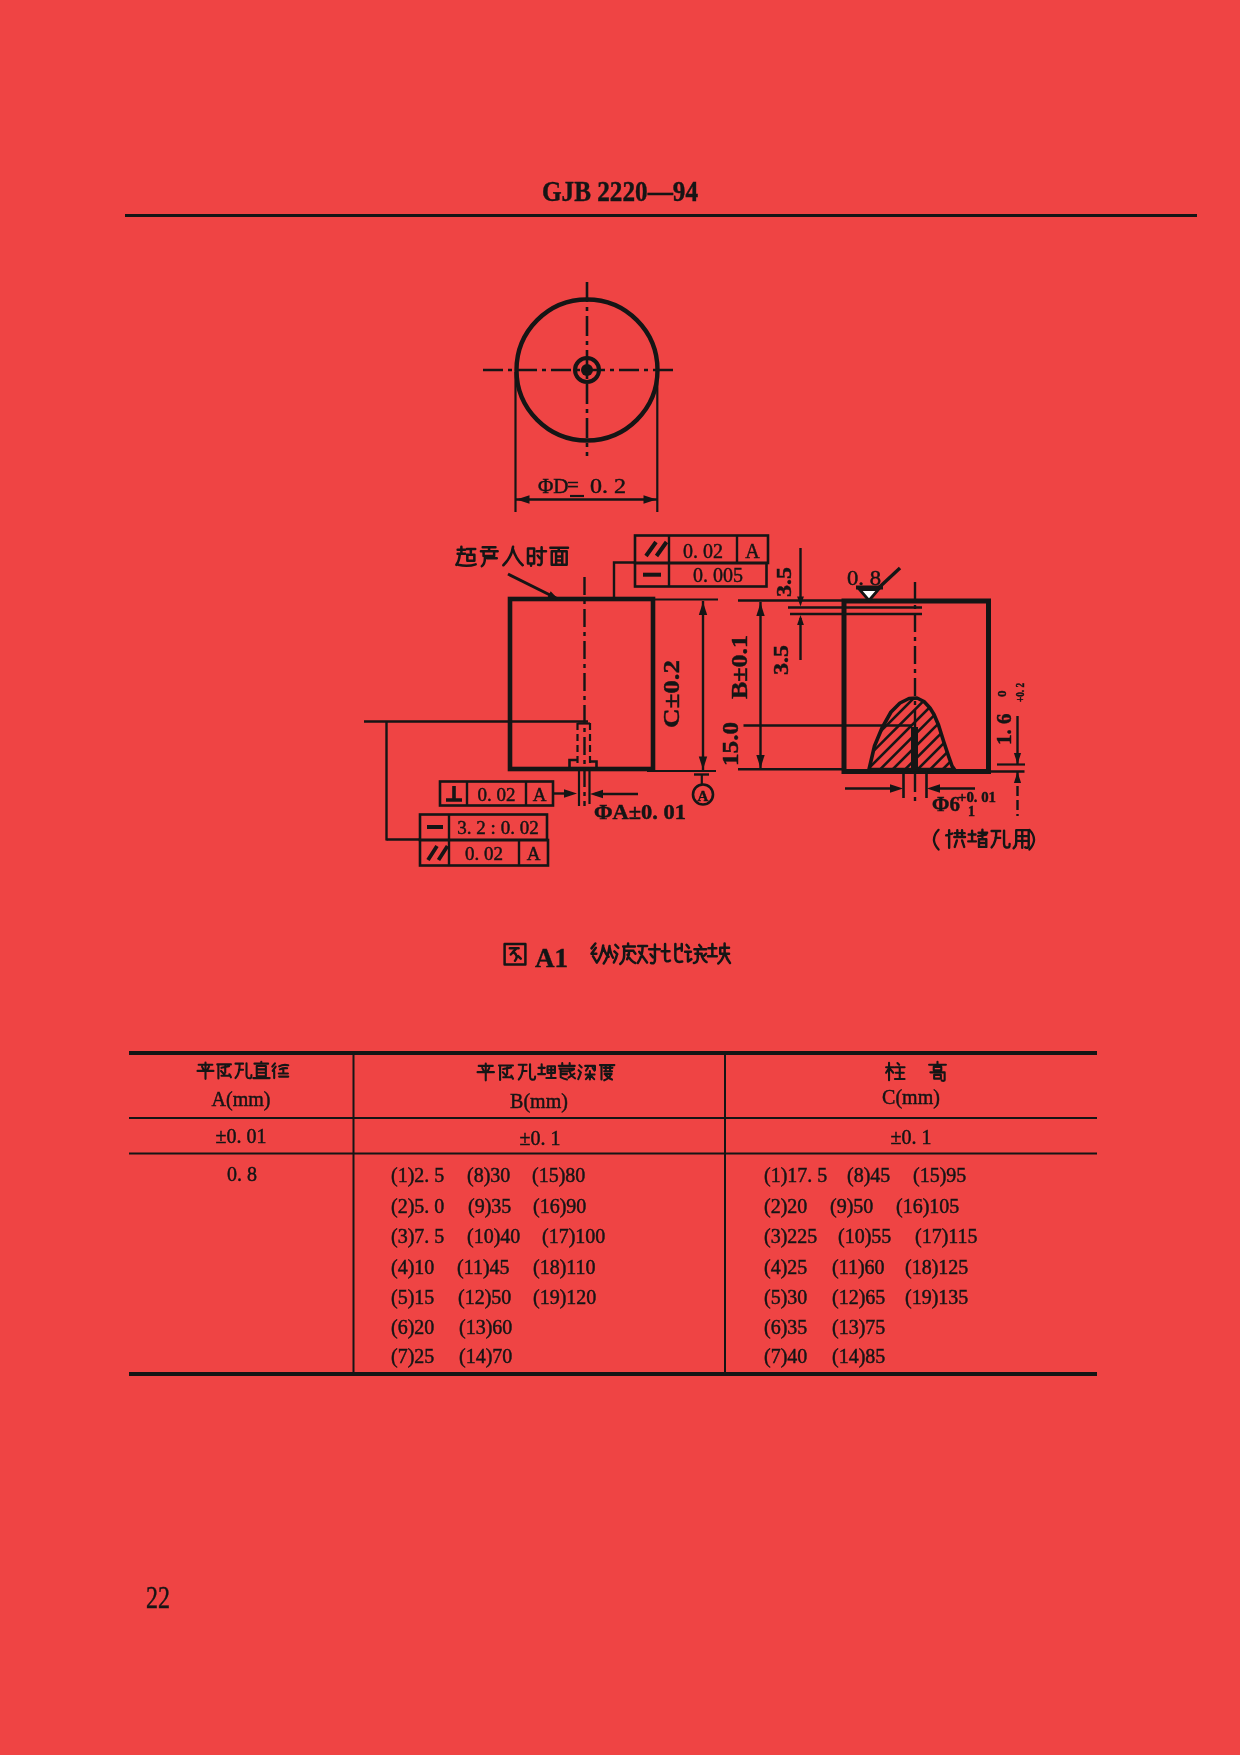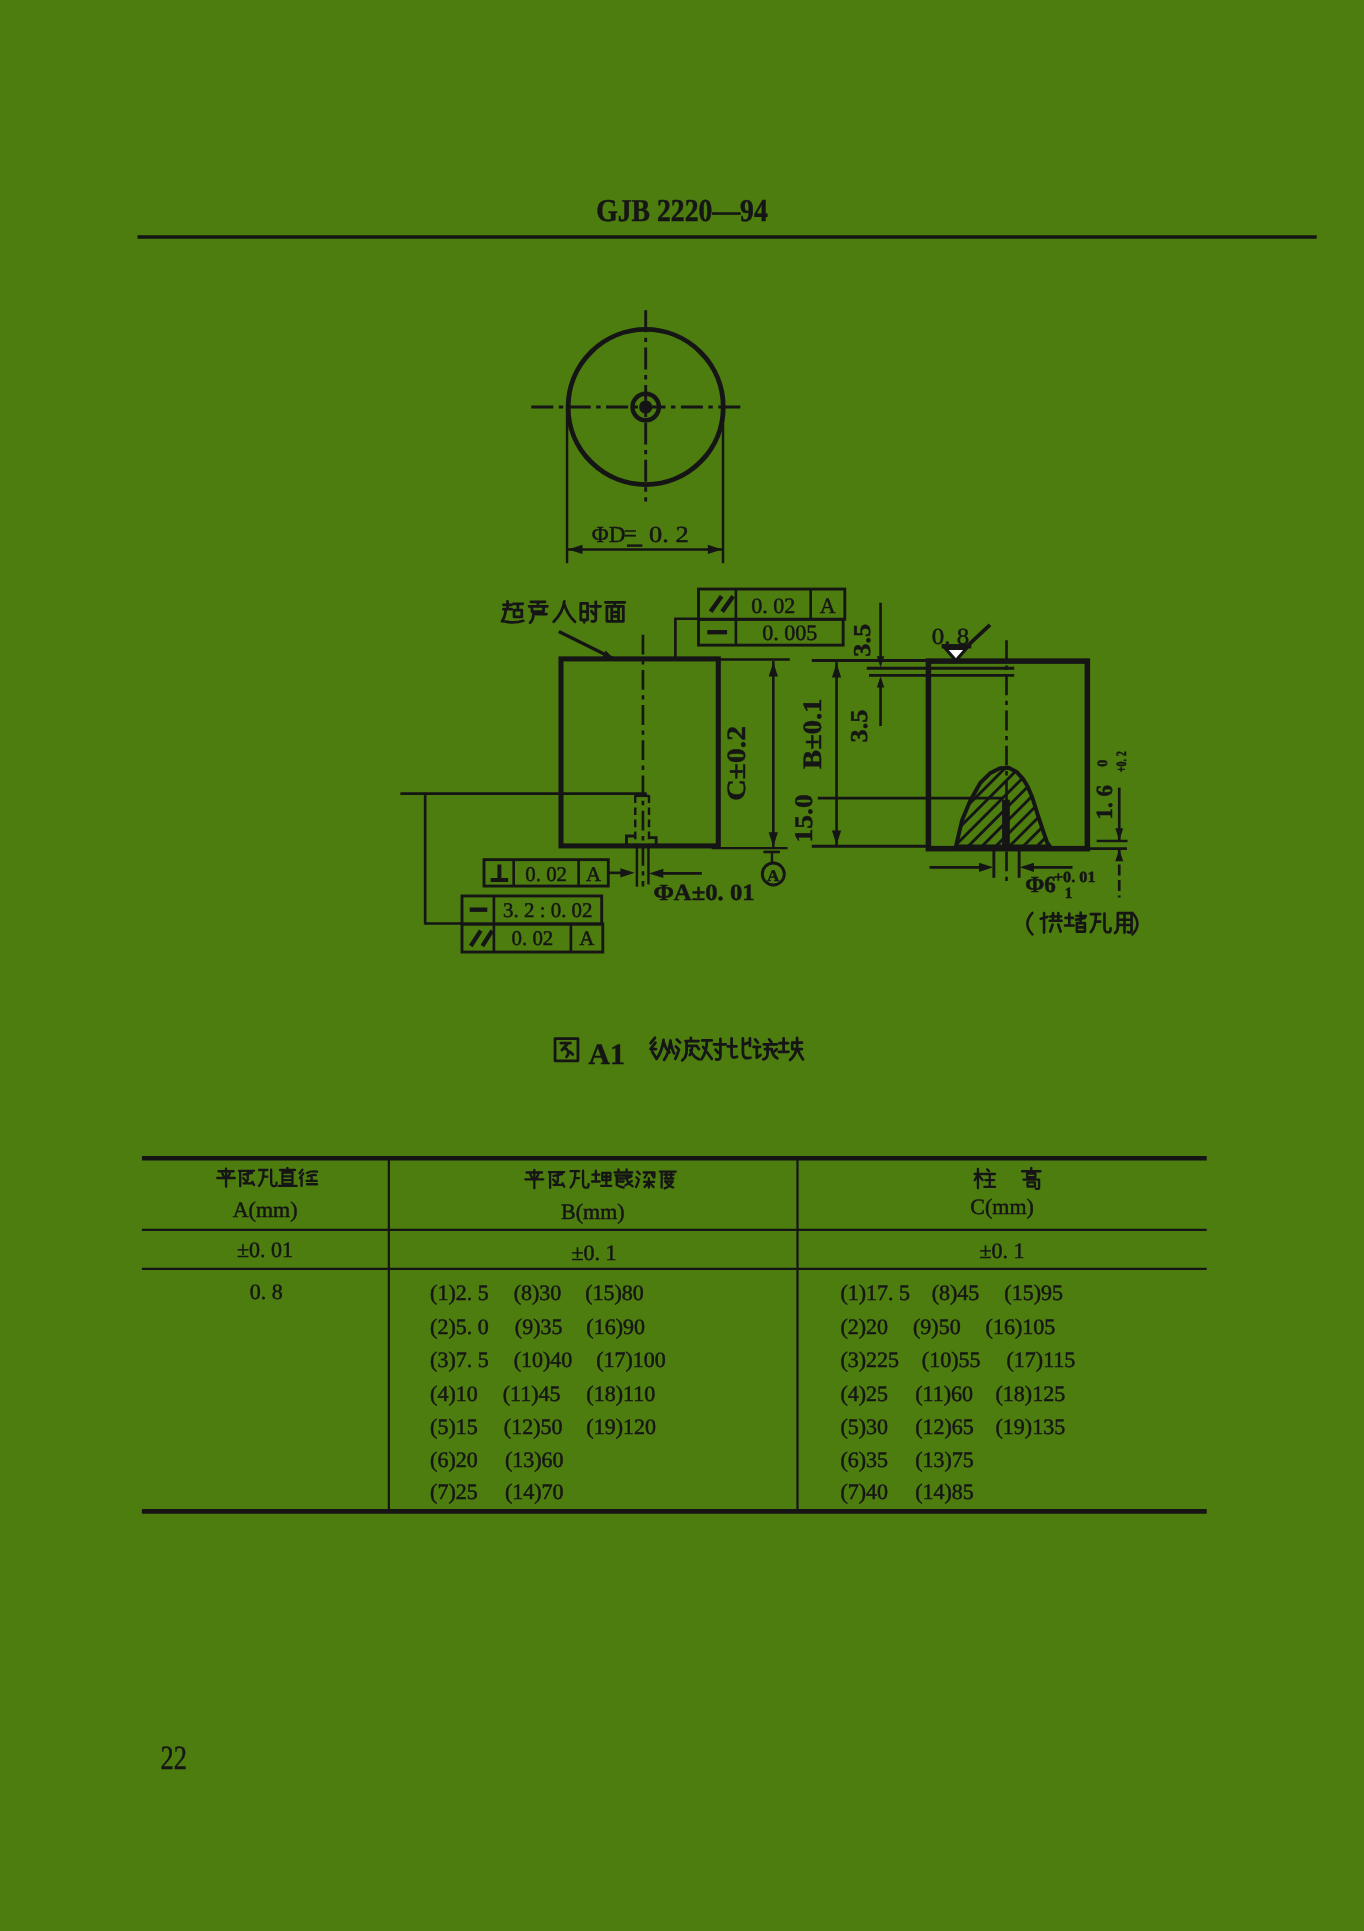--- a/index.html
+++ b/index.html
@@ -1,16 +1,16 @@
 <!DOCTYPE html>
 <html><head>
 <meta charset="utf-8">
 <style>
 html,body{margin:0;padding:0;background:#fff;}
-#page{position:relative;width:1240px;height:1755px;background:#4d7c0f;overflow:hidden;
+#page{position:relative;width:1240px;height:1755px;background:#ef4444;overflow:hidden;
  font-family:"Liberation Serif",serif;color:#151515;}
 svg{position:absolute;left:0;top:0;}
 svg text{stroke:#151515;stroke-width:0.45px;}
 </style>
 </head>
 <body>
 <div id="page">
 <svg width="1240" height="1755" viewBox="0 0 1240 1755">
 
 <text x="620" y="201" font-size="29" font-weight="bold" font-family="Liberation Serif,serif" text-anchor="middle" fill="#151515" textLength="156" lengthAdjust="spacingAndGlyphs">GJB 2220—94</text>

